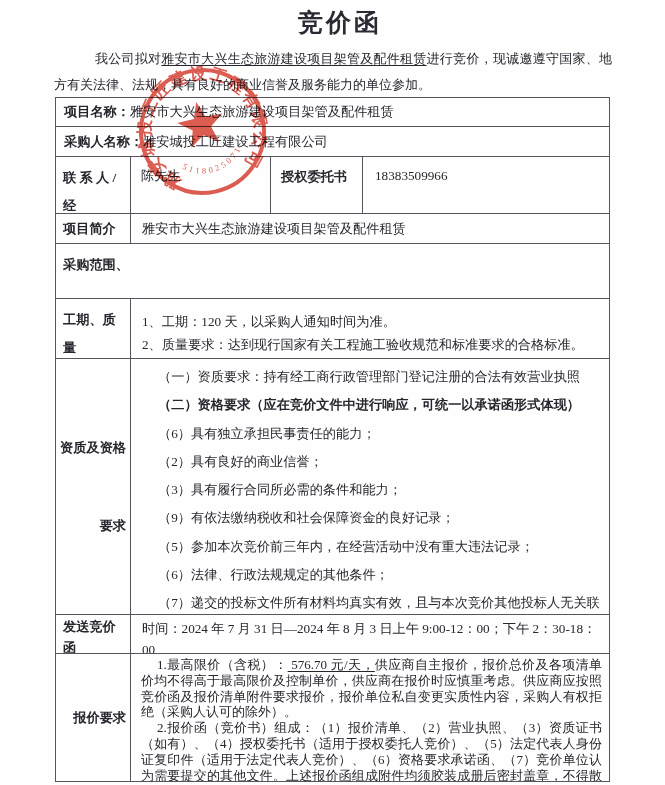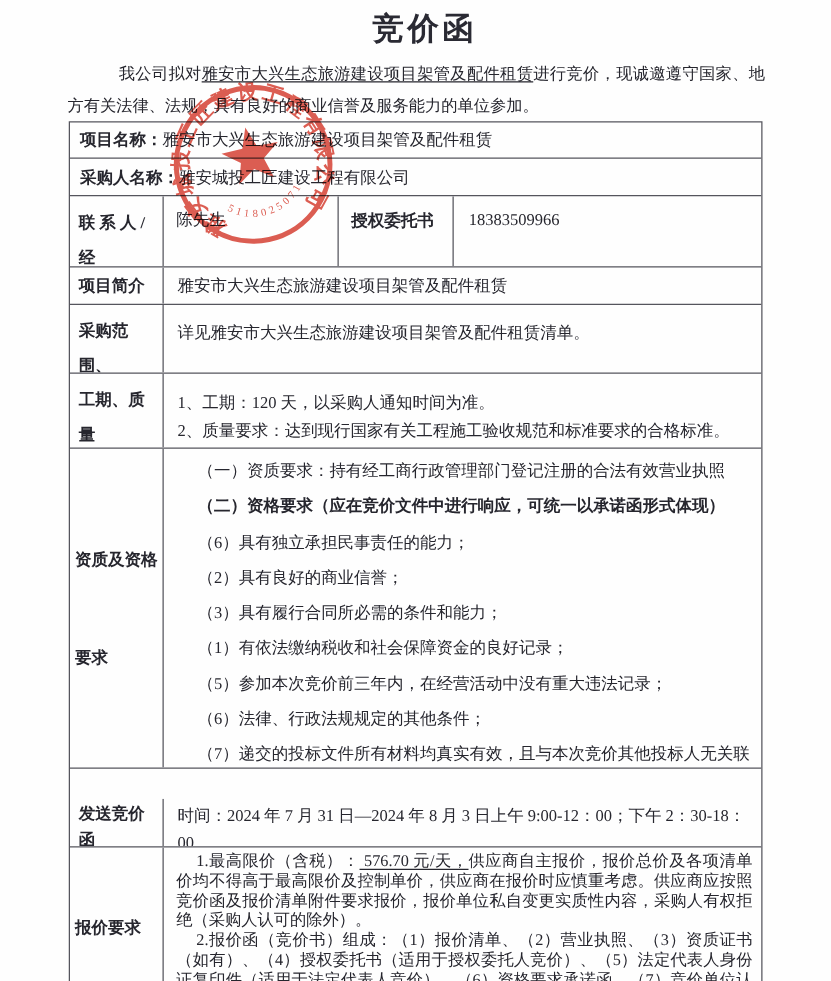--- a/index.html
+++ b/index.html
@@ -43,29 +43,29 @@
     font-size: 13.2px;
     background: transparent;
   }
   .t-row { display: flex; border-bottom: 1px solid #55555d; overflow: hidden; }
   .t-row:last-child { border-bottom: none; }
   .t-cell { border-right: 1px solid #55555d; overflow: hidden; }
   .t-cell:last-child { border-right: none; }
 
   .h29 { height: 29px; } .h30 { height: 30px; } .h57 { height: 57px; }
   .h55 { height: 55px; } .h60 { height: 60px; } .h256 { height: 256px; }
-  .h39 { height: 39px; margin-top: 24px; } .h127 { height: 127px; }
+  .h39 { height: 39px; } .h127 { height: 127px; }
 
   .full-cell {
     flex: 1; display: flex; align-items: center;
     padding-left: 8px; white-space: nowrap;
   }
   .lab { width: 75px; flex: none; font-weight: bold; padding: 7px 2px 0 7px; line-height: 28px; }
   .lab-center { display: flex; flex-direction: column; justify-content: center;
-                text-align: left; padding: 0 4px; line-height: 30px; gap: 48px; }
+                text-align: right; padding: 0 4px; line-height: 30px; gap: 48px; }
   .w140 { width: 140px; flex: none; padding: 10px 4px 0 10px; }
   .w92  { width: 92px;  flex: none; font-weight: bold; padding: 11px 0 0 10px; }
   .flex1 { flex: 1; }
   .pad-content { padding: 10px 10px 0 11px; line-height: 23px; }
   .vcenter { display: flex; align-items: center; padding-left: 11px; }
 
   .dur-content { padding: 11px 8px 0 11px; line-height: 23px; }
 
   .qual-content { padding: 4px 8px 0 27px; }
   .qual-content p { line-height: 28.3px; white-space: nowrap; }
@@ -131,21 +131,20 @@
     <div class="t-row h30">
       <div class="t-cell lab" style="padding-top:0;display:flex;align-items:center;">项目简介</div>
       <div class="t-cell flex1 vcenter">雅安市大兴生态旅游建设项目架管及配件租赁</div>
     </div>
 
     <div class="t-row h55">
       <div class="t-cell lab">
         <div>采购范围、</div>
 
       </div>
-      <div class="t-cell flex1 pad-content">详见雅安市大兴生态旅游建设项目架管及配件租赁清单。</div>
     </div>
 
     <div class="t-row h60">
       <div class="t-cell lab">
         <div>工期、质量</div>
 
       </div>
       <div class="t-cell flex1 dur-content">
         <div>1、工期：120 天，以采购人通知时间为准。</div>
         <div>2、质量要求：达到现行国家有关工程施工验收规范和标准要求的合格标准。</div>
@@ -156,21 +155,21 @@
       <div class="t-cell lab lab-center" style="width:75px;font-weight:bold;">
         <div>资质及资格</div>
         <div>要求</div>
       </div>
       <div class="t-cell flex1 qual-content">
         <p>（一）资质要求：持有经工商行政管理部门登记注册的合法有效营业执照</p>
         <p class="b">（二）资格要求（应在竞价文件中进行响应，可统一以承诺函形式体现）</p>
         <p>（6）具有独立承担民事责任的能力；</p>
         <p>（2）具有良好的商业信誉；</p>
         <p>（3）具有履行合同所必需的条件和能力；</p>
-        <p>（1）有依法缴纳税收和社会保障资金的良好记录；</p>
+        <p>（9）有依法缴纳税收和社会保障资金的良好记录；</p>
         <p>（5）参加本次竞价前三年内，在经营活动中没有重大违法记录；</p>
         <p>（6）法律、行政法规规定的其他条件；</p>
         <p>（7）递交的投标文件所有材料均真实有效，且与本次竞价其他投标人无关联</p>
       </div>
     </div>
 
     <div class="t-row h39">
       <div class="t-cell lab" style="padding-top:0;line-height:21px;padding-top:1px;">
         <div>发送竞价函</div>
 

